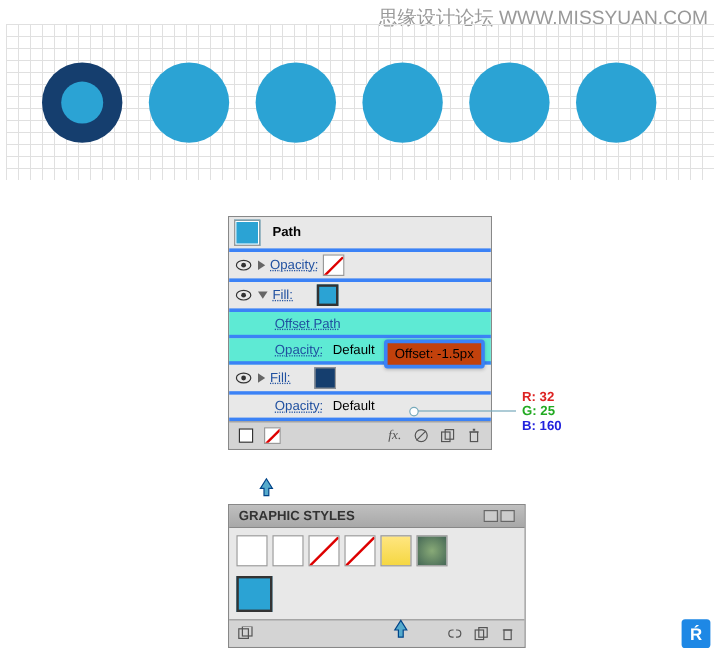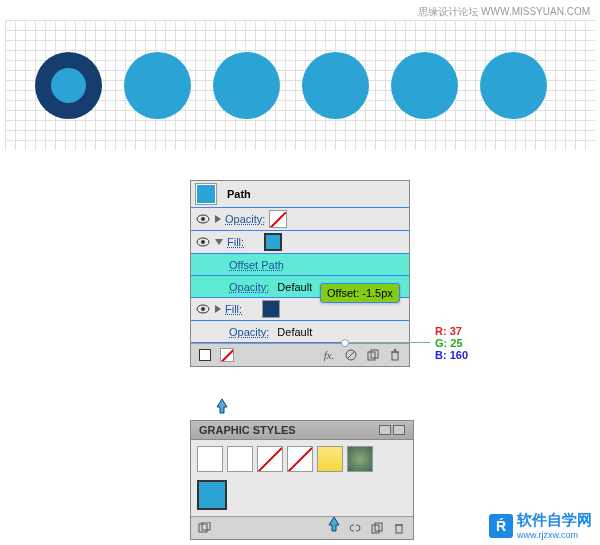--- a/index.html
+++ b/index.html
@@ -1,46 +1,46 @@
 <!DOCTYPE html>
 <html><head>
 <meta charset="utf-8">
 <style>
 *{margin:0;padding:0;box-sizing:border-box;font-family:Arial,sans-serif;font-size:11px}
 body{width:600px;height:545px;background:#fff;position:relative}
-.watermark-top{position:absolute;top:5px;right:10px;color:#999;font-size:10px}
+.watermark-top{position:absolute;top:5px;right:10px;color:#999;font-size:16px}
 .canvas-area{position:absolute;top:20px;left:5px;right:5px;height:130px;background-image:linear-gradient(#e0e0e0 1px,transparent 1px),linear-gradient(90deg,#e0e0e0 1px,transparent 1px);background-size:10px 10px;display:flex;align-items:center;gap:22px;padding-left:30px}
 .circle{width:67px;height:67px;border-radius:50%;background:#2ba3d4}
 .circle.ring{background:#153e6e;display:flex;align-items:center;justify-content:center}
 .circle.ring::after{content:"";width:35px;height:35px;border-radius:50%;background:#2ba3d4}
 .panel{position:absolute;background:#d4d4d4;border:1px solid #888}
 .panel-header{background:linear-gradient(#bfbfbf,#a8a8a8);padding:3px 8px;font-weight:bold;color:#333;border-bottom:1px solid #888;display:flex;align-items:center}
 .panel-header .flyout{margin-left:auto;display:flex;gap:2px}
 .flyout-btn{width:12px;height:10px;border:1px solid #666;background:#ccc}
 .appearance-panel{left:190px;top:180px;width:220px}
 .app-body{background:#e8e8e8}
-.app-row{display:flex;align-items:center;padding:2px 4px;border-bottom:1px solid #3b82f6;min-height:22px;gap:4px;background:#e8e8e8}
+.app-row{display:flex;align-items:center;padding:2px 4px;border-bottom:3px solid #3b82f6;min-height:22px;gap:4px;background:#e8e8e8}
 .app-row.sel{background:#5eead4}
 .eye-icon{width:16px;height:14px;display:flex;align-items:center;justify-content:center}
 .eye-icon svg{width:14px;height:10px}
 .swatch-lg{width:22px;height:22px;border:1px solid #999;background:#2ba3d4;box-shadow:inset 0 0 0 1px #fff}
 .swatch-sm{width:18px;height:18px;border:1px solid #999}
 .toggle-tri{width:0;height:0;border-top:4px solid transparent;border-bottom:4px solid transparent;border-left:6px solid #666}
 .toggle-tri.down{border-left:4px solid transparent;border-right:4px solid transparent;border-top:6px solid #666;border-bottom:none}
 .link-label{color:#2050a0;text-decoration:underline dotted;cursor:pointer}
 .no-stroke{background:#fff;position:relative;overflow:hidden}
 .no-stroke::after{content:"";position:absolute;width:140%;height:2px;background:#d00;top:50%;left:-20%;transform:rotate(-45deg)}
 .panel-footer{display:flex;align-items:flex-start;gap:6px;padding:4px 6px;border-top:1px solid #999;background:#d4d4d4}
 .footer-icon{width:16px;height:14px;display:flex;align-items:center;justify-content:center;color:#555}
-.tooltip{position:absolute;background:#84cc16;border:1px solid #3b82f6;border-radius:3px;padding:3px 6px;box-shadow:0 1px 3px rgba(0,0,0,.2);font-size:11px}
+.tooltip{position:absolute;background:#c2410c;border:3px solid #3b82f6;border-radius:3px;padding:3px 6px;box-shadow:0 1px 3px rgba(0,0,0,.2);font-size:11px}
 .rgb-callout{position:absolute;left:435px;top:325px;font-family:Arial;font-weight:bold;font-size:18px}
 .rgb-callout div{text-shadow:-1px -1px 0 #fff,1px -1px 0 #fff,-1px 1px 0 #fff,1px 1px 0 #fff}
 .line-callout{position:absolute;height:1px;background:#7ab}
 .line-callout::before{content:"";position:absolute;left:-4px;top:-3px;width:6px;height:6px;border:1px solid #7ab;border-radius:50%;background:#fff}
-.styles-panel{left:190px;top:420px;width:224px}
+.styles-panel{left:190px;top:420px;width:248px}
 .styles-body{background:#e8e8e8;padding:6px;display:flex;flex-wrap:wrap;gap:4px;align-items:flex-start}
 .style-swatch{width:26px;height:26px;border:1px solid #999;background:#fff}
 .style-swatch.sel{border:2px solid #333}
 .arrow-indicator{position:absolute;width:18px;height:18px}
 .arrow-indicator svg{width:100%;height:100%}
 .watermark-bottom{position:absolute;bottom:5px;right:8px;display:flex;align-items:center;gap:4px}
 .wm-logo{width:24px;height:24px;background:#1e88e5;border-radius:3px;display:flex;align-items:center;justify-content:center;color:#fff;font-weight:bold;font-size:14px}
 </style>
 </head>
 <body>
@@ -138,21 +138,21 @@
         </svg>
       </div>
   </div>
 </div>
 
 <div class="tooltip" style="left:320px;top:283px">Offset: -1.5px</div>
 
 <div class="line-callout" style="left:345px;top:342px;width:85px"></div>
 
 <div class="rgb-callout">
-  <div style="color:#d22"><span>R:</span> <span>37</span></div>
+  <div style="color:#d22"><span>R:</span> <span>32</span></div>
   <div style="color:#2a2"><span>G:</span> <span>25</span></div>
   <div style="color:#22d"><span>B:</span> <span>160</span></div>
 </div>
 
 <div class="arrow-indicator" style="left:213px;top:397px"><svg viewBox="0 0 18 18">
       <path d="M9 2 L14 10 L11 10 L11 16 L7 16 L7 10 L4 10 Z" fill="#5ac" stroke="#048"></path>
     </svg></div>
 
 <div class="panel styles-panel">
   <div class="panel-header">
@@ -200,17 +200,13 @@
       </div>
   </div>
 </div>
 
 <div class="arrow-indicator" style="left:325px;top:515px"><svg viewBox="0 0 18 18">
       <path d="M9 2 L14 10 L11 10 L11 16 L7 16 L7 10 L4 10 Z" fill="#5ac" stroke="#048"></path>
     </svg></div>
 
 <div class="watermark-bottom">
   <div class="wm-logo">Ŕ</div>
-  <div>
-    <div style="color:#1e88e5;font-weight:bold;font-size:15px">软件自学网</div>
-    <div style="color:#1e88e5;font-size:9px">www.rjzxw.com</div>
-  </div>
 </div>
 
 </body></html>

